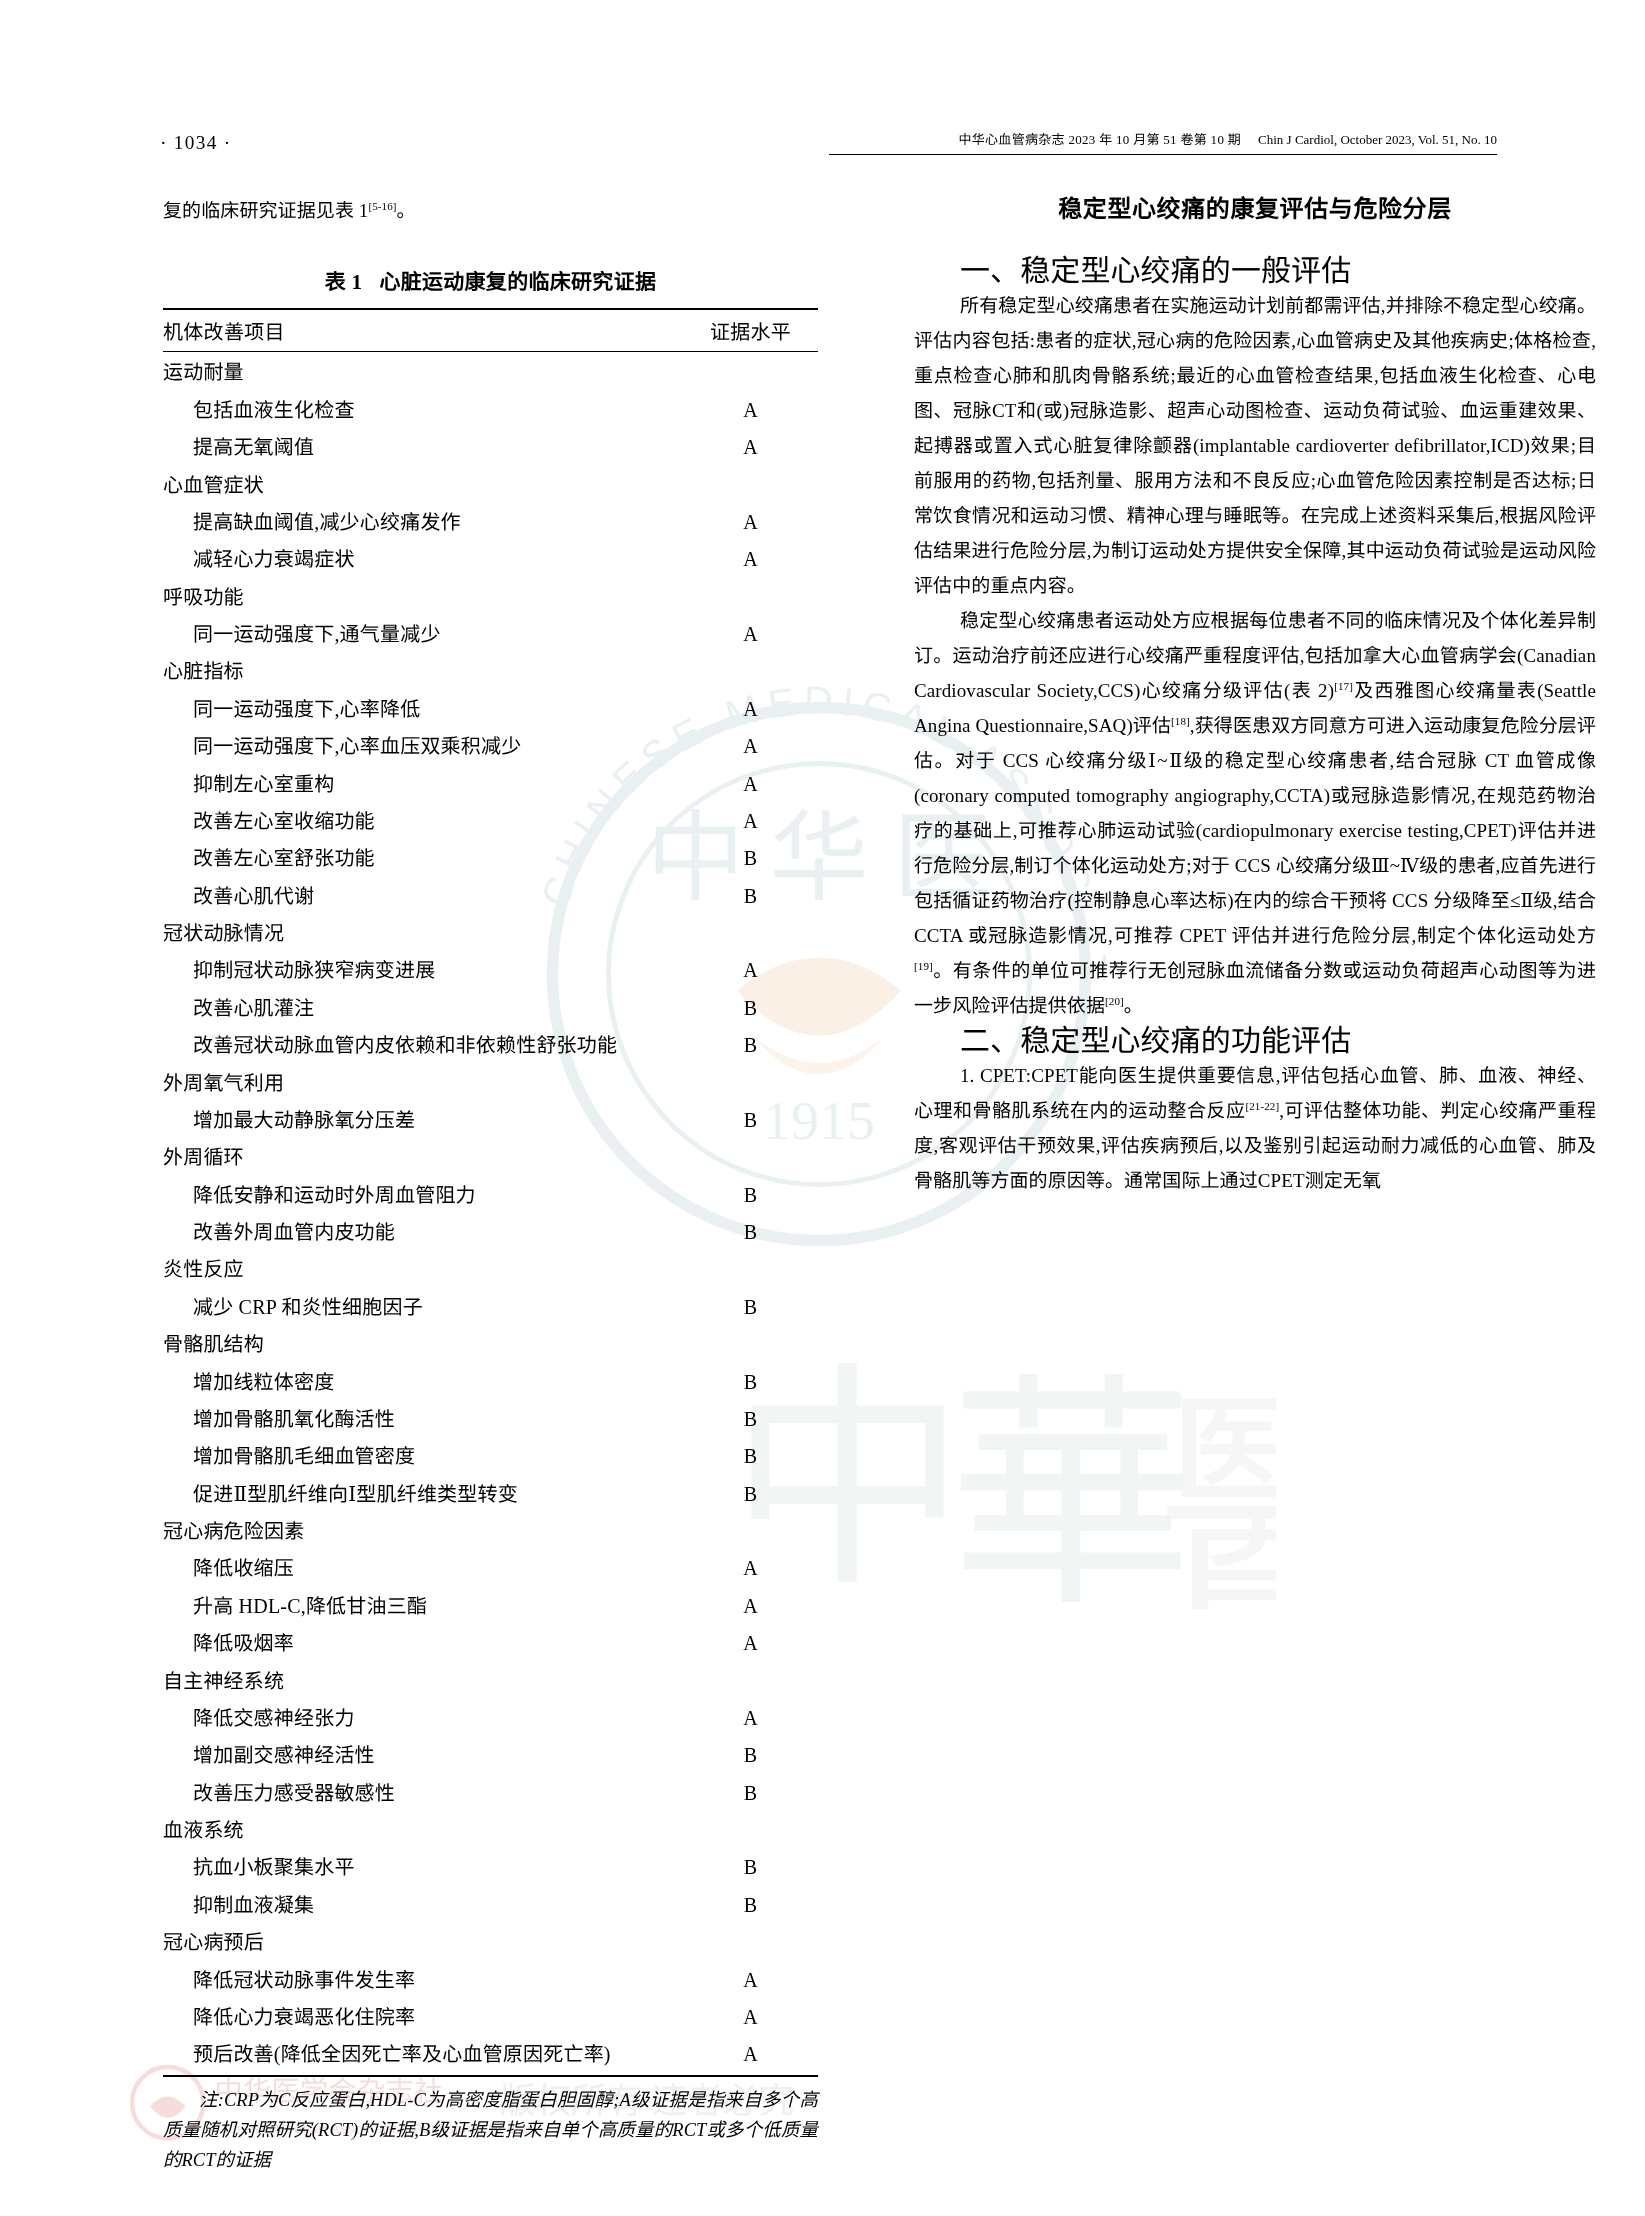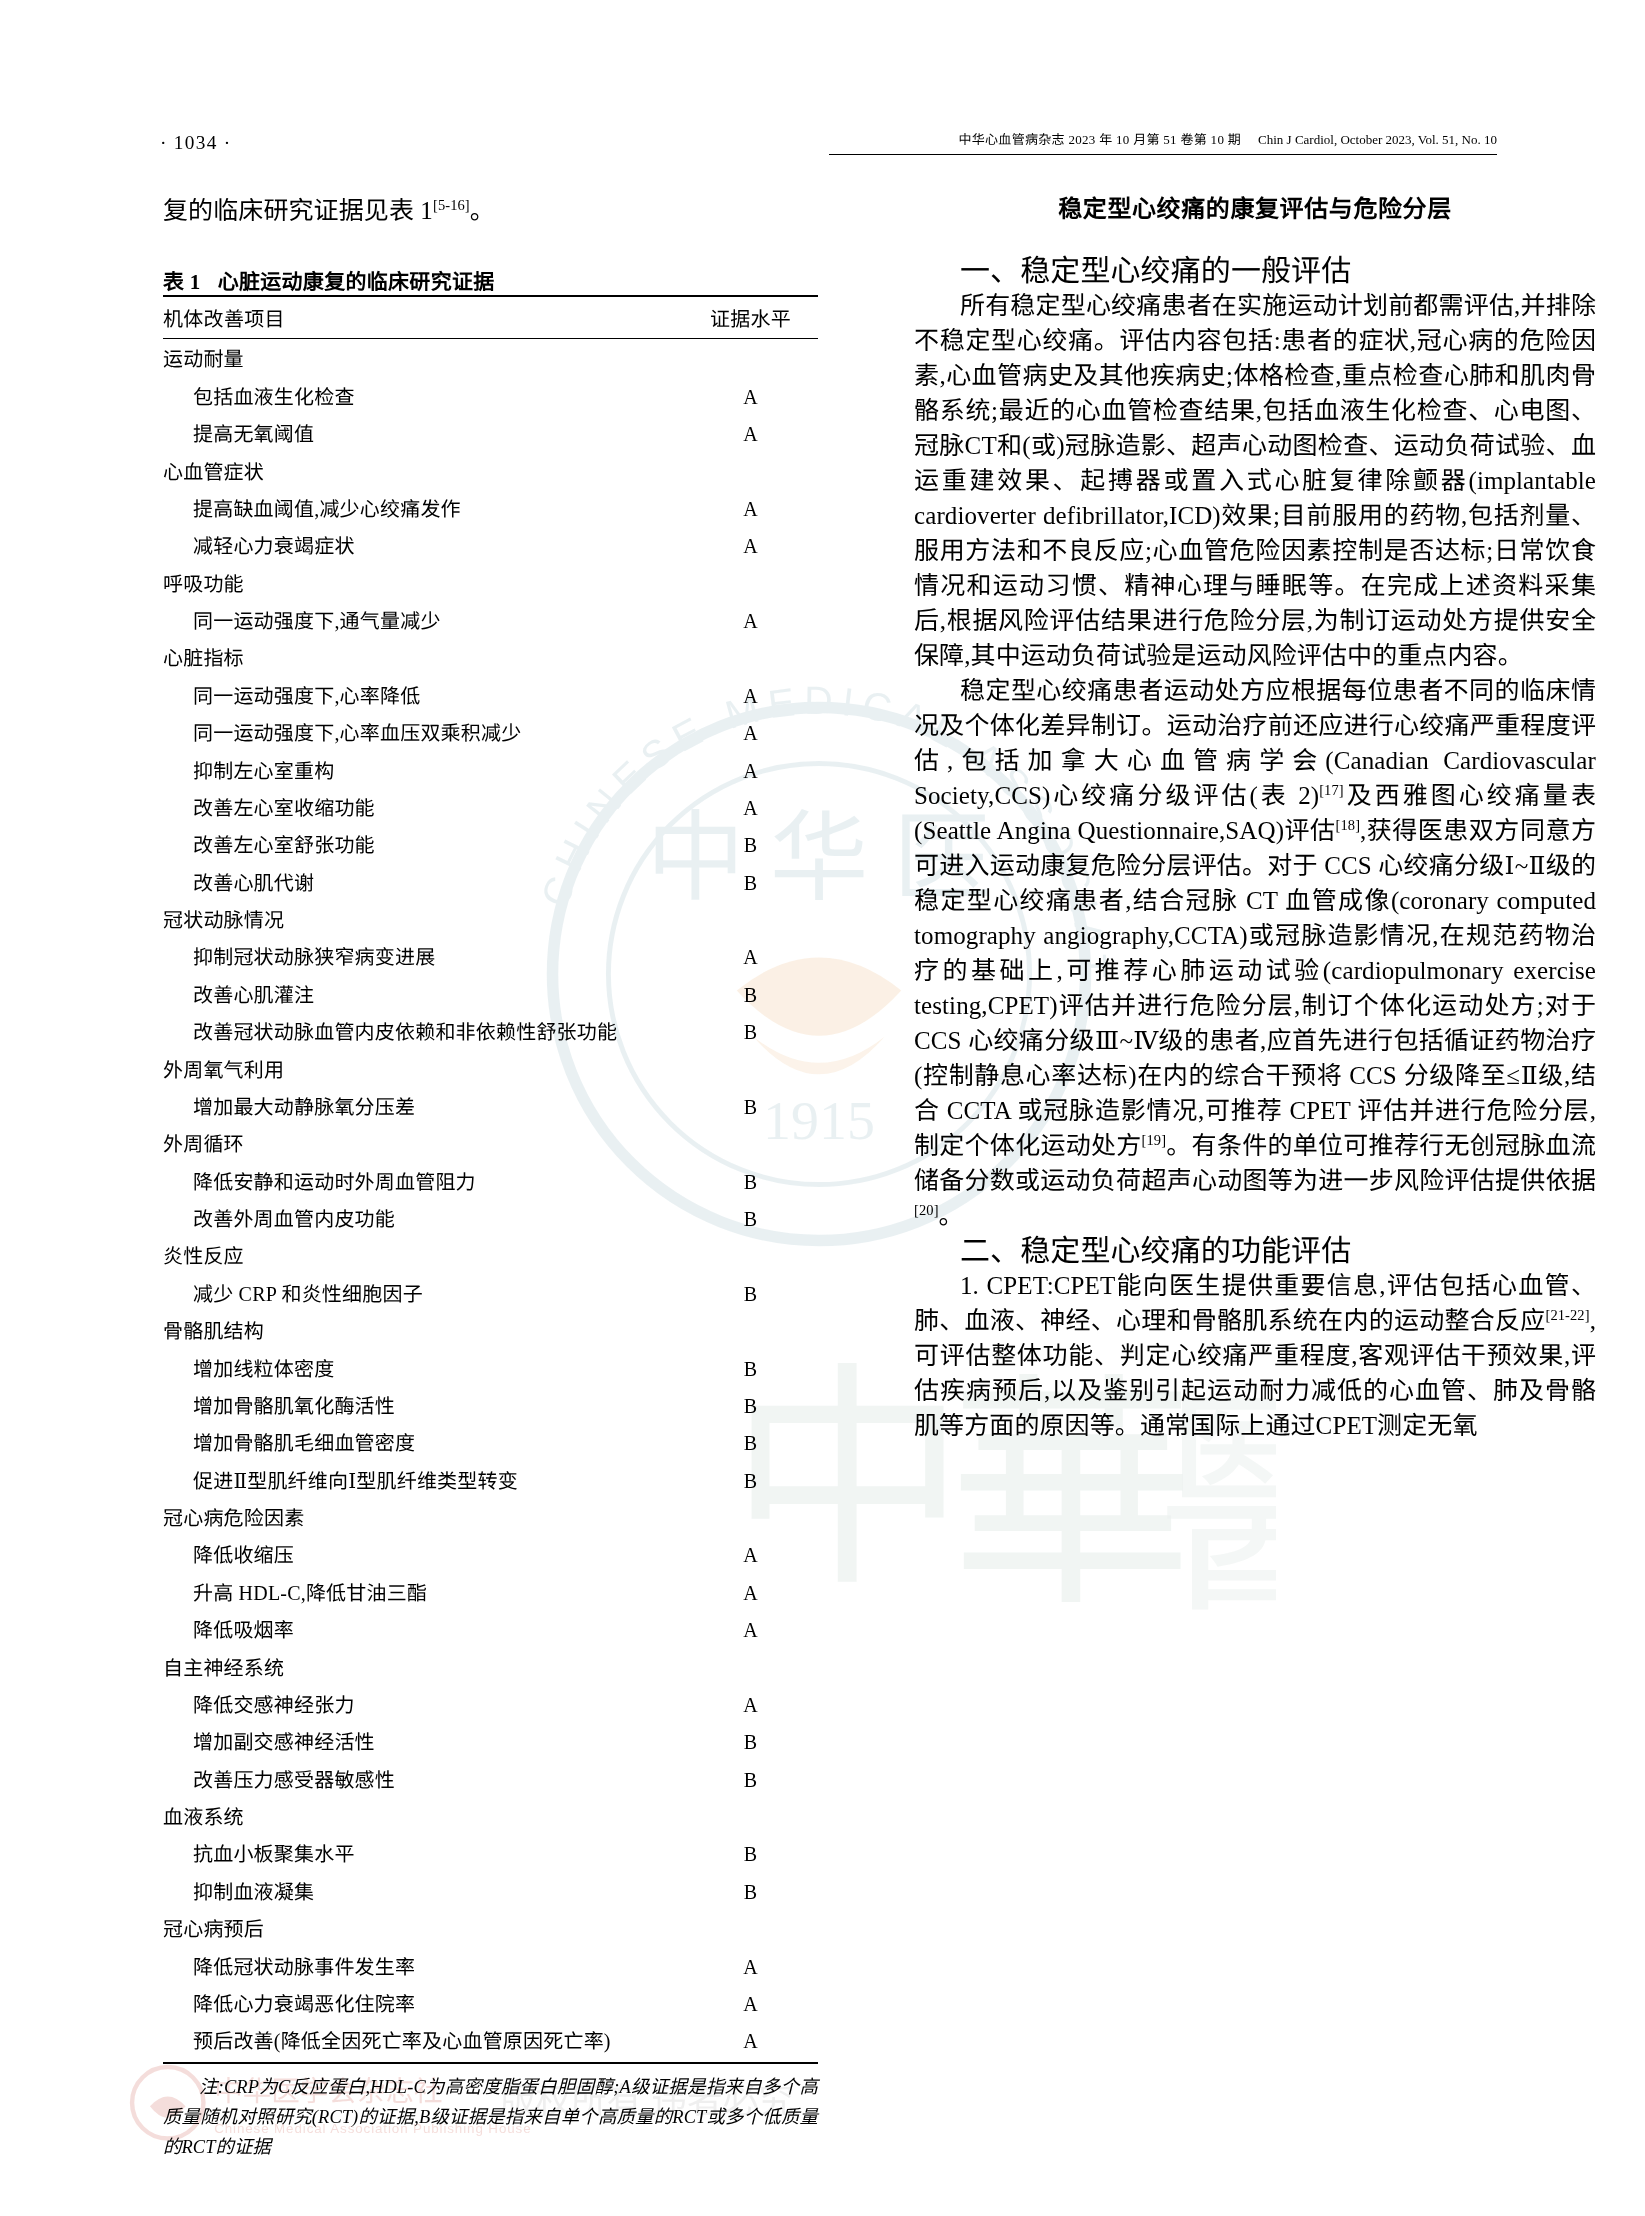--- a/index.html
+++ b/index.html
@@ -91,40 +91,41 @@
   
   .col {
     position: absolute;
     top: 193px;
     z-index: 2;
   }
   .col-left  { left: 163px;  width: 655px; }
   .col-right { left: 914px; width: 682px; }
 
   .body-p {
-    font-size: 25px;
+    font-size: 19px;
     line-height: 35px;
     text-align: justify;
     text-justify: inter-character;
     margin: 0;
     letter-spacing: 0.1px;
   }
   .indent { text-indent: 46px; }
   sup {
     font-size: 0.58em;
     vertical-align: super;
     line-height: 0;
   }
 
   
   .table-block { margin-top: 37px; }
   .table-caption {
     font-size: 21px;
     font-weight: bold;
-    margin-bottom: 0;
+    text-align: center;
+    margin-bottom: 13px;
     letter-spacing: 0.3px;
   }
   .table-caption .cap-gap { display: inline-block; width: 17px; }
 
   table.evtable {
     width: 100%;
     border-collapse: collapse;
     font-size: 20px;
   }
   table.evtable thead th {

